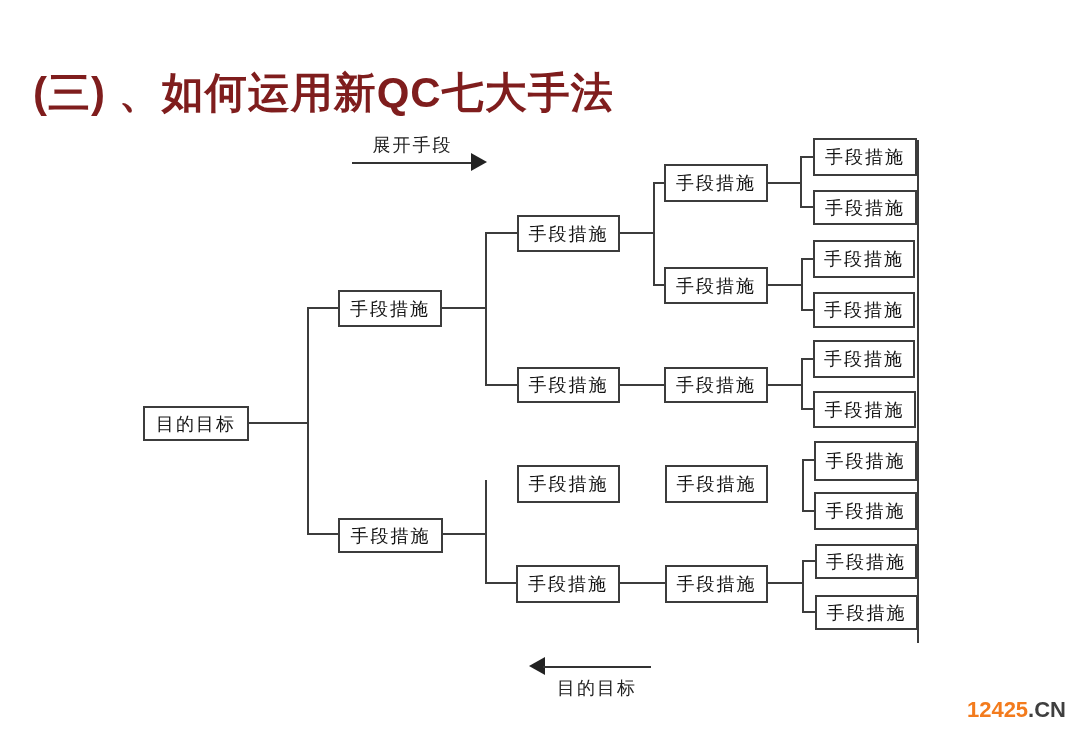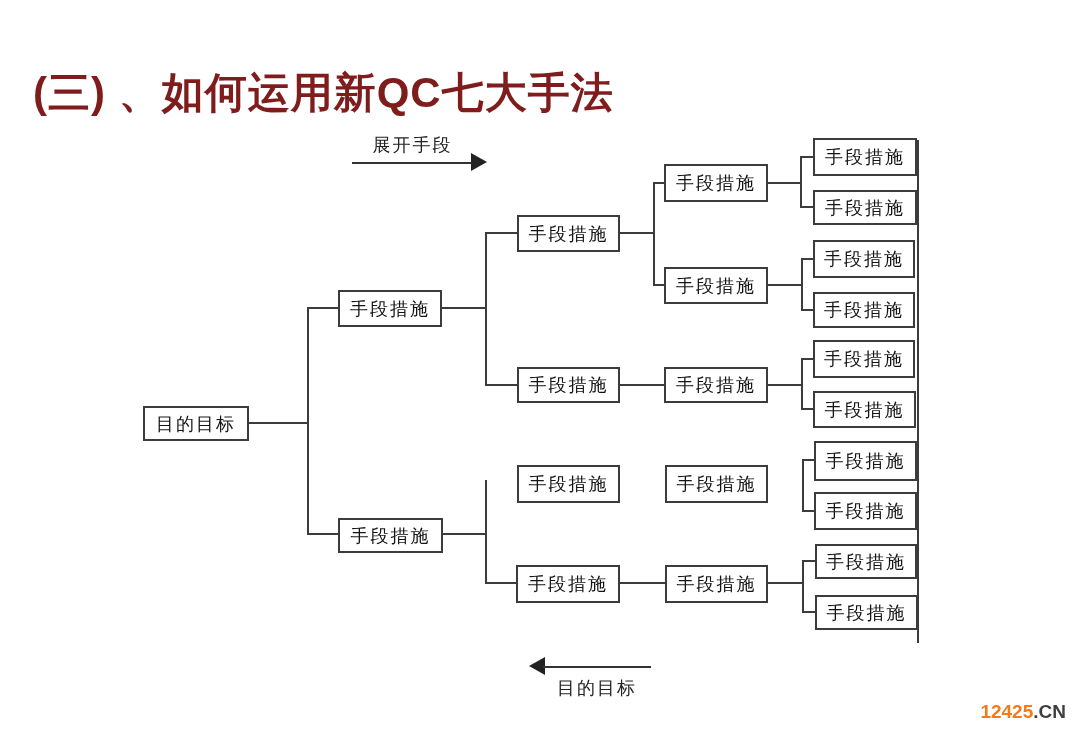--- a/index.html
+++ b/index.html
@@ -29,21 +29,21 @@
   .arrow-head-right{
     position:absolute;width:0;height:0;z-index:3;
     border-left:16px solid #222;border-top:9px solid transparent;border-bottom:9px solid transparent;
   }
   .arrow-head-left{
     position:absolute;width:0;height:0;z-index:3;
     border-right:16px solid #222;border-top:9px solid transparent;border-bottom:9px solid transparent;
   }
   .watermark{
     position:absolute;right:14px;bottom:10px;z-index:4;
-    font-size:19px;font-weight:800;letter-spacing:0px;white-space:nowrap;
+    font-size:22px;font-weight:800;letter-spacing:0px;white-space:nowrap;
   }
   .watermark .num{color:#f37b1d;}
   .watermark .suffix{color:#3f3f3f;}
 </style>
 </head>
 <body>
 
 <div class="page">
 
   <div class="slide-title">(三) 、如何运用新QC七大手法</div>

